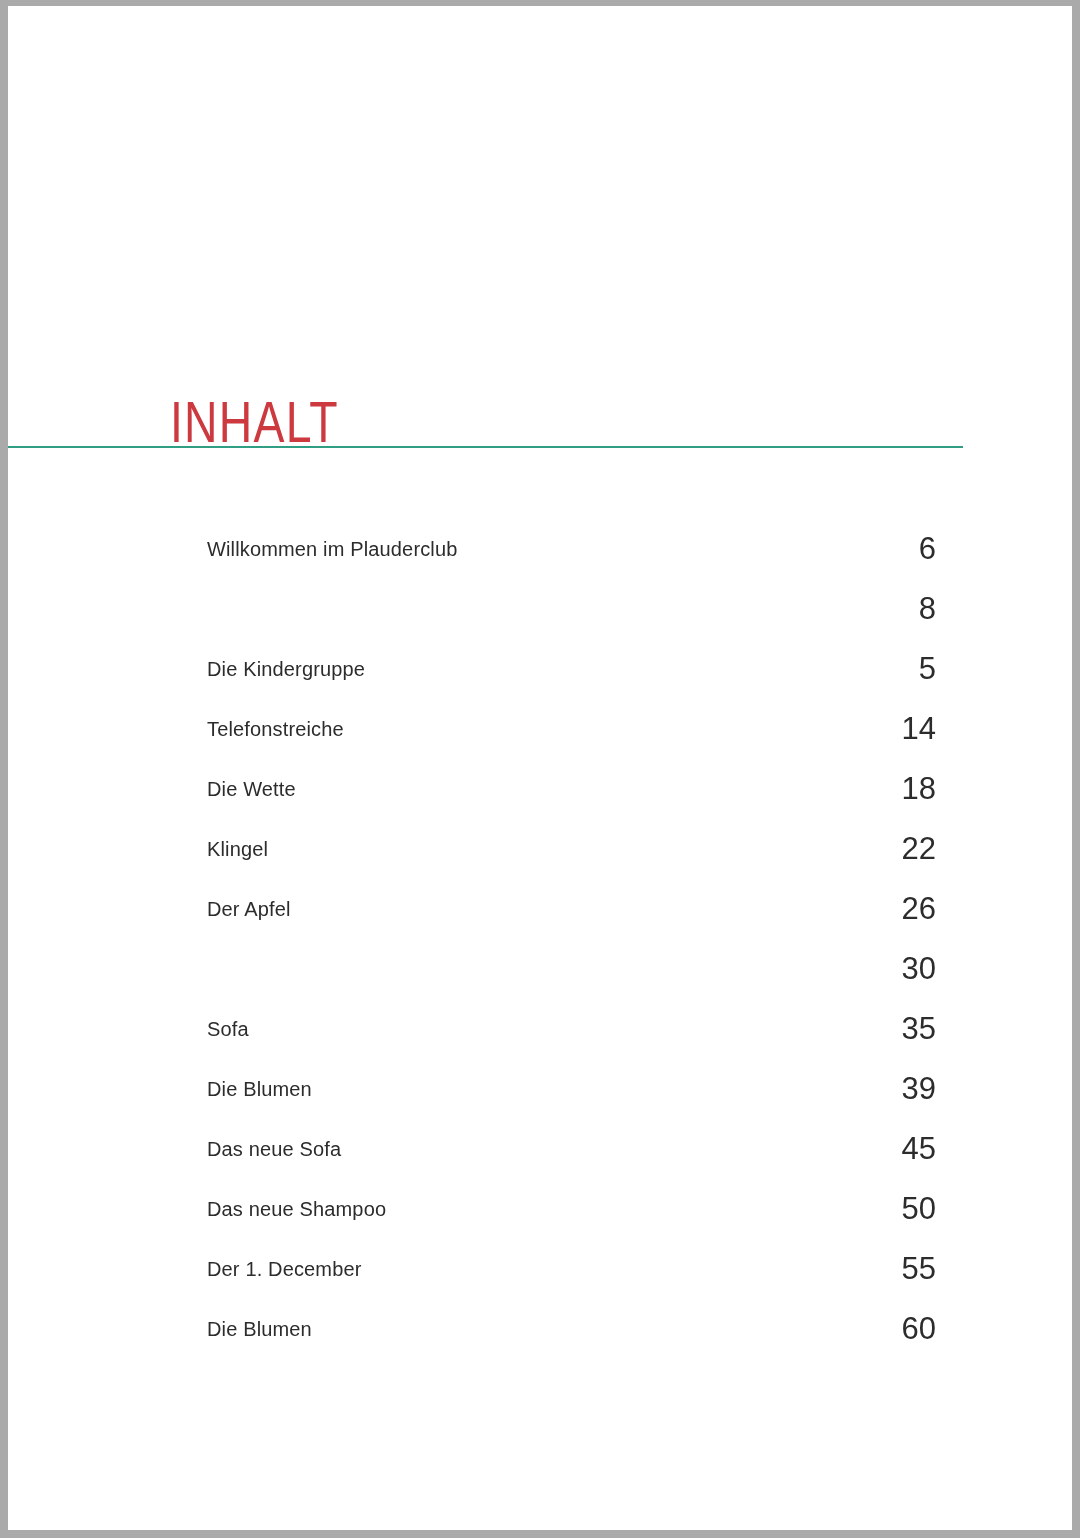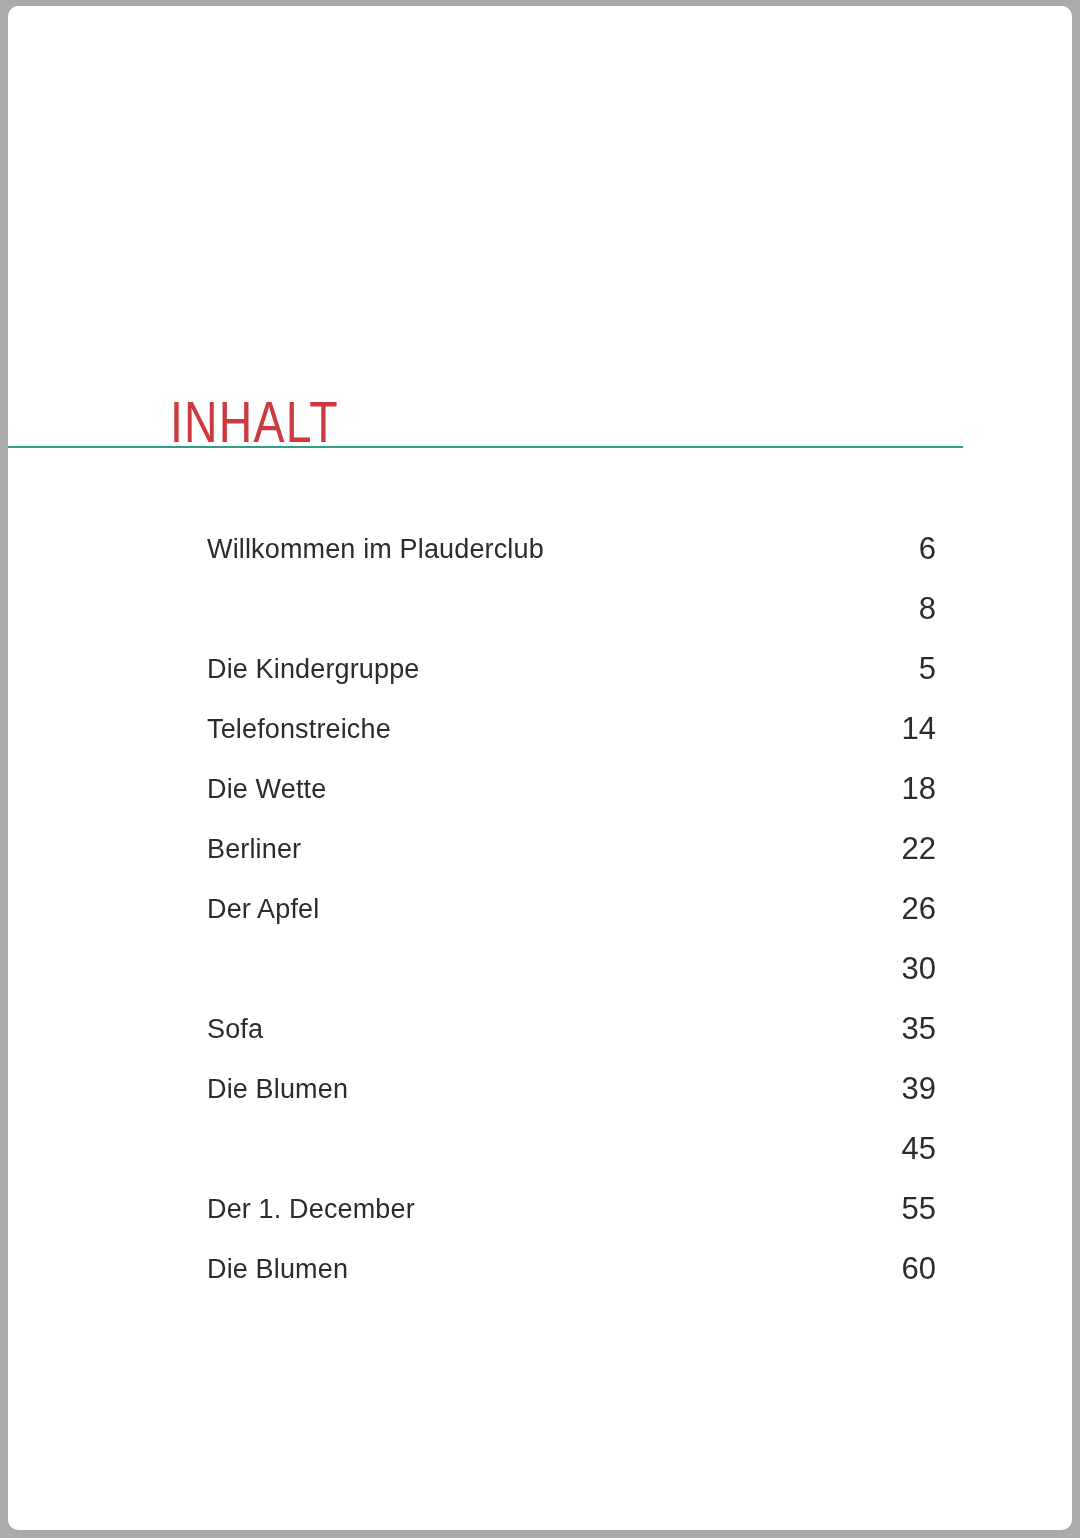--- a/index.html
+++ b/index.html
@@ -16,21 +16,20 @@
 
   
   #page-sheet {
     position: absolute;
     left: 8px;
     top: 6px;
     width: 1064px;
     height: 1524px;
     background: #ffffff;
     box-sizing: border-box;
-    border-radius: 10px;
   }
 
   
   #toc-title {
     position: absolute;
     left: 162px;
     top: 348px;
     font-family: "Liberation Sans", sans-serif;
     font-size: 58px;
     font-weight: 300;
@@ -63,21 +62,21 @@
   .toc-entry {
     position: relative;
     height: 60px;
     width: 100%;
   }
   .toc-entry-title {
     position: absolute;
     left: 199px;
     top: 0;
     font-family: "Liberation Sans", sans-serif;
-    font-size: 27px;
+    font-size: 20px;
     font-weight: 300;
     color: #2c2c2c;
     letter-spacing: 0.15px;
     line-height: 40px;
     white-space: nowrap;
     text-align: right;
   }
   .toc-entry-page {
     position: absolute;
     left: 0;
@@ -114,40 +113,45 @@
       </div>
       <div class="toc-entry">
         <span class="toc-entry-title">Telefonstreiche</span>
         <span class="toc-entry-page">14</span>
       </div>
       <div class="toc-entry">
         <span class="toc-entry-title">Die Wette</span>
         <span class="toc-entry-page">18</span>
       </div>
       <div class="toc-entry">
-        <span class="toc-entry-title">Berliner</span>
+        <span class="toc-entry-title">Klingel</span>
         <span class="toc-entry-page">22</span>
       </div>
       <div class="toc-entry">
         <span class="toc-entry-title">Der Apfel</span>
         <span class="toc-entry-page">26</span>
       </div>
       <div class="toc-entry">
         <span class="toc-entry-page">30</span>
       </div>
       <div class="toc-entry">
         <span class="toc-entry-title">Sofa</span>
         <span class="toc-entry-page">35</span>
       </div>
       <div class="toc-entry">
         <span class="toc-entry-title">Die Blumen</span>
         <span class="toc-entry-page">39</span>
       </div>
       <div class="toc-entry">
+        <span class="toc-entry-title">Das neue Sofa</span>
         <span class="toc-entry-page">45</span>
+      </div>
+      <div class="toc-entry">
+        <span class="toc-entry-title">Das neue Shampoo</span>
+        <span class="toc-entry-page">50</span>
       </div>
       <div class="toc-entry">
         <span class="toc-entry-title">Der 1. December</span>
         <span class="toc-entry-page">55</span>
       </div>
       <div class="toc-entry">
         <span class="toc-entry-title">Die Blumen</span>
         <span class="toc-entry-page">60</span>
       </div>
     </div>

